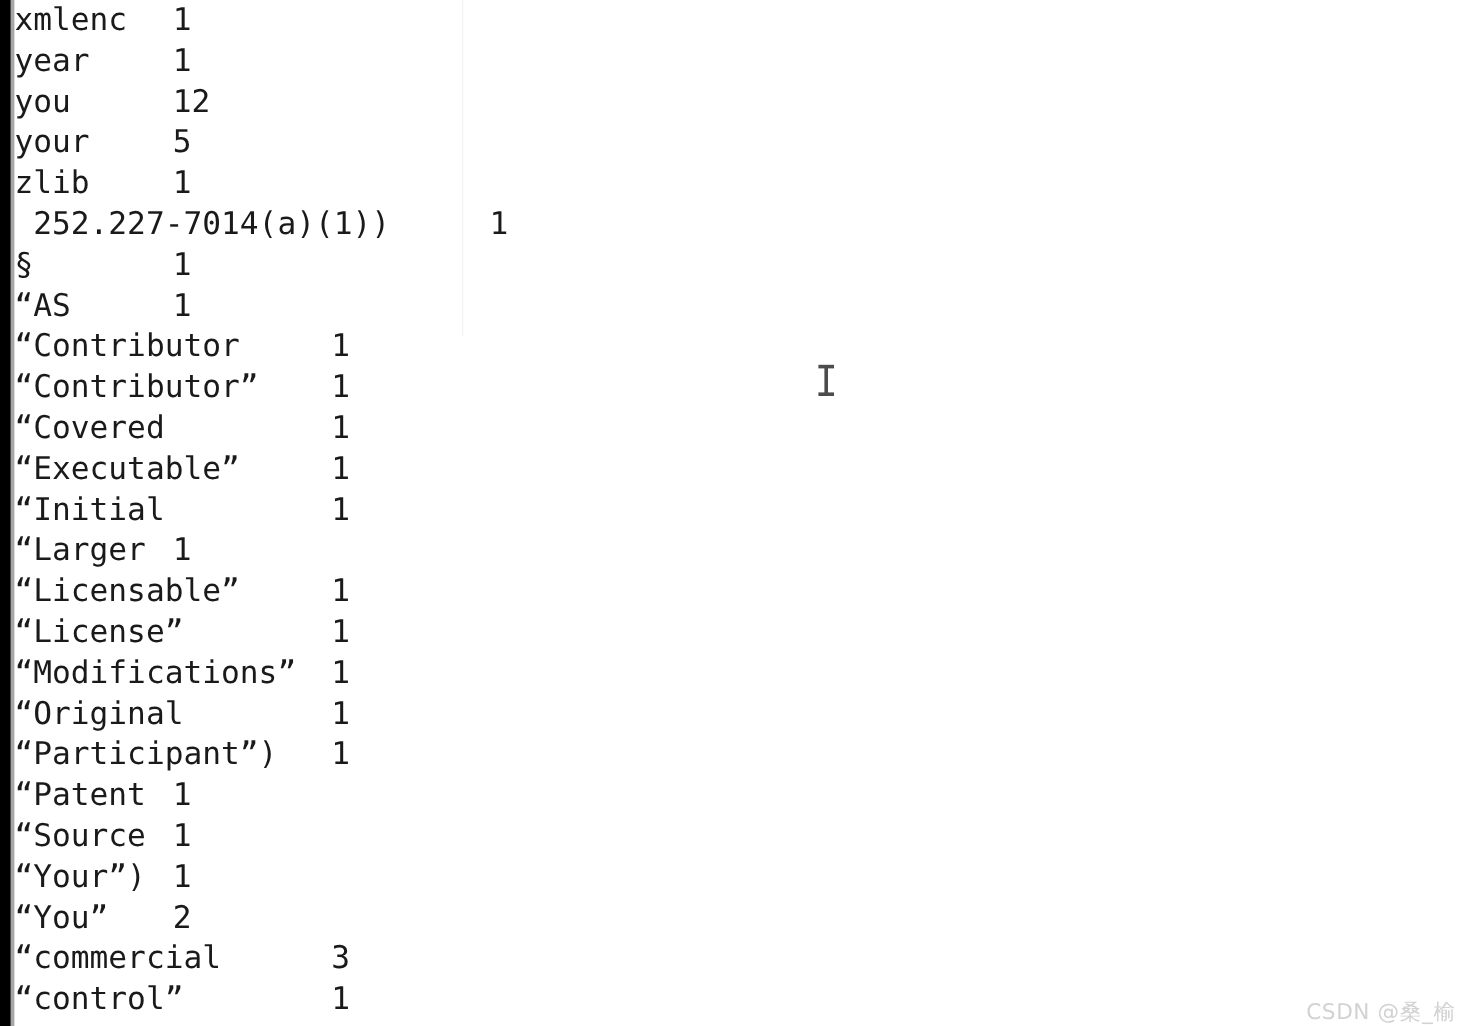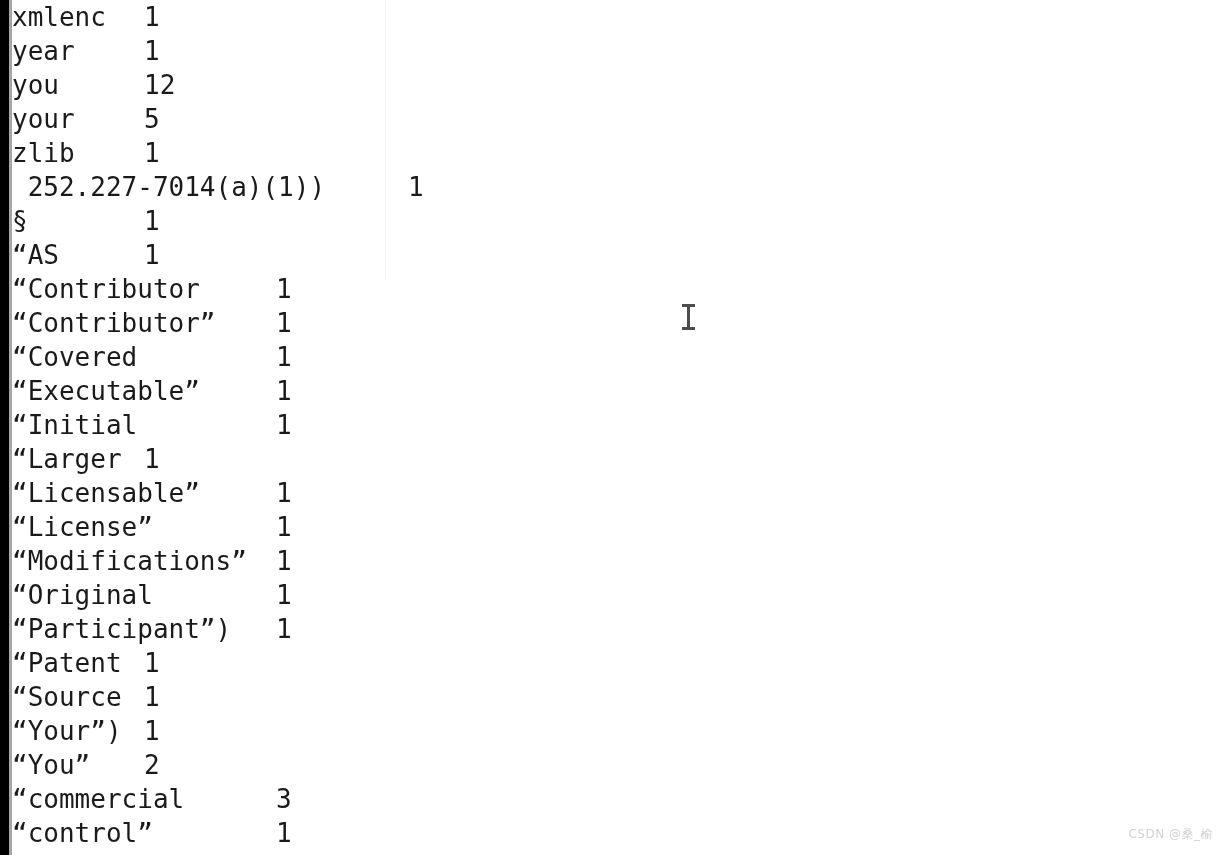--- a/index.html
+++ b/index.html
@@ -95,23 +95,23 @@
     position: absolute;
     left: 0px;
     bottom: 0px;
     width: 13px;
     height: 3px;
     background: #4c4c4c;
   }
   #watermark {
     position: absolute;
     right: 12px;
-    bottom: 12px;
+    bottom: 0;
     font-family: "DejaVu Sans", "Liberation Sans", sans-serif;
-    font-size: 12px;
+    font-size: 18px;
     color: #d2d2d2;
     letter-spacing: 0.5px;
     user-select: none;
   }
 </style>
 </head>
 <body>
 
 <div id="screen">
 

